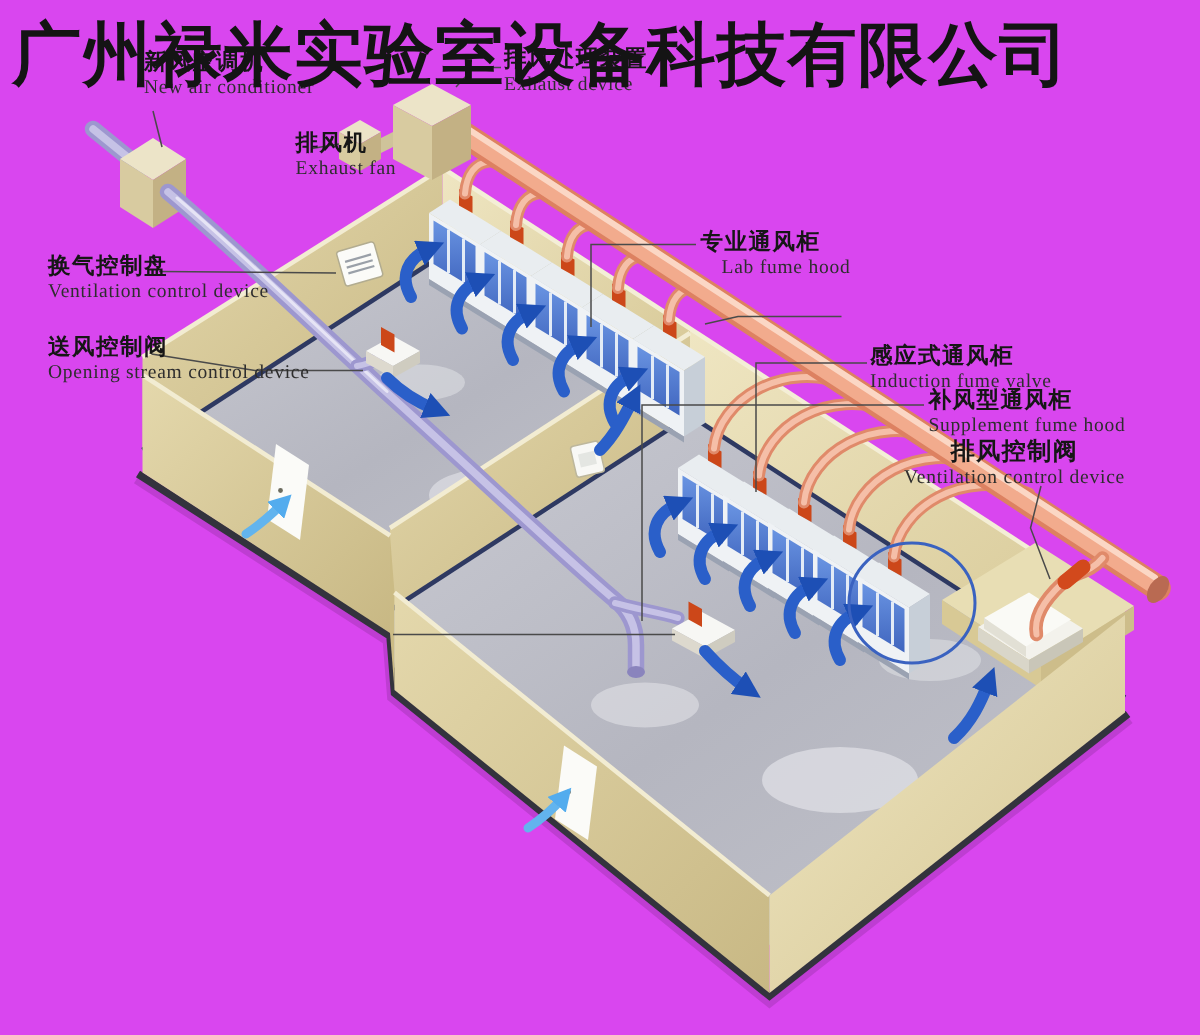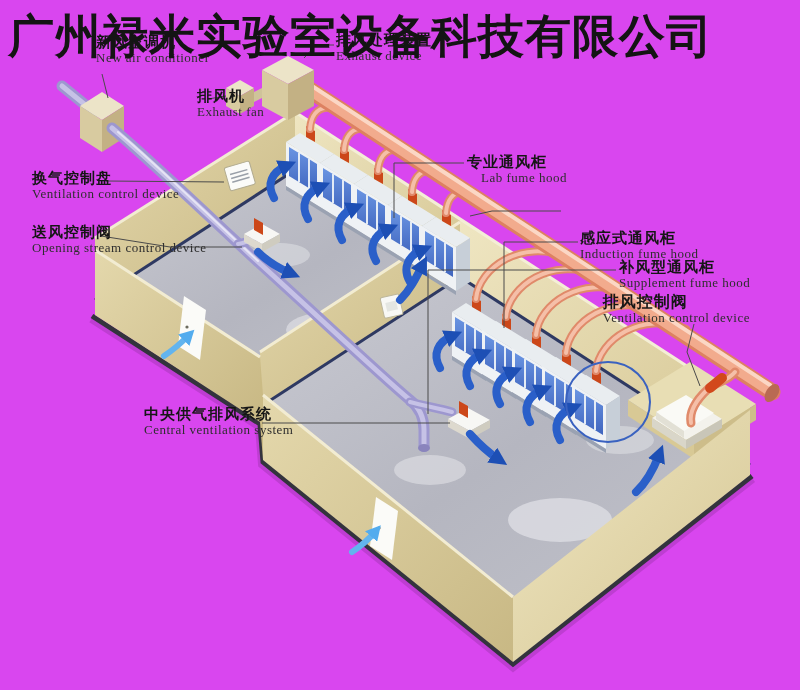--- a/index.html
+++ b/index.html
@@ -2,21 +2,21 @@
 <html><head>
 <meta charset="utf-8">
 <style>
   html,body{margin:0;padding:0;background:#fff;}
   #stage{position:relative;width:800px;height:690px;overflow:hidden;background:#d946ef;
          font-family:"Liberation Serif", serif;}
   #scene{position:absolute;left:0;top:0;z-index:1;}
   .lbl{position:absolute;z-index:4;color:#1b1b1b;line-height:1.1;white-space:nowrap;}
   .lbl .cn{font-weight:bold;font-size:15px;letter-spacing:1px;color:#161616;}
   .lbl .en{font-size:13px;color:#2e2e2e;letter-spacing:0.5px;}
-  .lbl.right{text-align:left;}
+  .lbl.right{text-align:center;}
   .lbl.big .cn{font-size:16px;}
   #title{position:absolute;left:8px;top:6px;width:792px;z-index:5;
          font-family:"Liberation Sans", sans-serif;font-weight:bold;
          font-size:46px;letter-spacing:1px;color:#141414;pointer-events:none;}
 </style>
 </head>
 <body>
 
 <div id="stage">
 
@@ -284,30 +284,26 @@
 <div class="lbl" style="left:32px;top:224px;">
   <div class="cn">送风控制阀</div>
   <div class="en">Opening stream control device</div>
 </div>
 <div class="lbl" style="left:467px;top:154px;">
   <div class="cn">专业通风柜</div>
   <div class="en" style="margin-left:14px;">Lab fume hood</div>
 </div>
 <div class="lbl" style="left:580px;top:230px;">
   <div class="cn">感应式通风柜</div>
-  <div class="en">Induction fume hood</div>
+  <div class="en">Induction fume valve</div>
 </div>
 <div class="lbl" style="left:619px;top:259px;">
   <div class="cn">补风型通风柜</div>
   <div class="en">Supplement fume hood</div>
 </div>
 <div class="lbl right big" style="right:50px;top:293px;">
   <div class="cn">排风控制阀</div>
   <div class="en">Ventilation control device</div>
 </div>
-<div class="lbl" style="left:144px;top:406px;">
-  <div class="cn">中央供气排风系统</div>
-  <div class="en">Central ventilation system</div>
-</div>
 
 <div id="title">广州禄米实验室设备科技有限公司</div>
 
 </div>
 
 </body></html>

